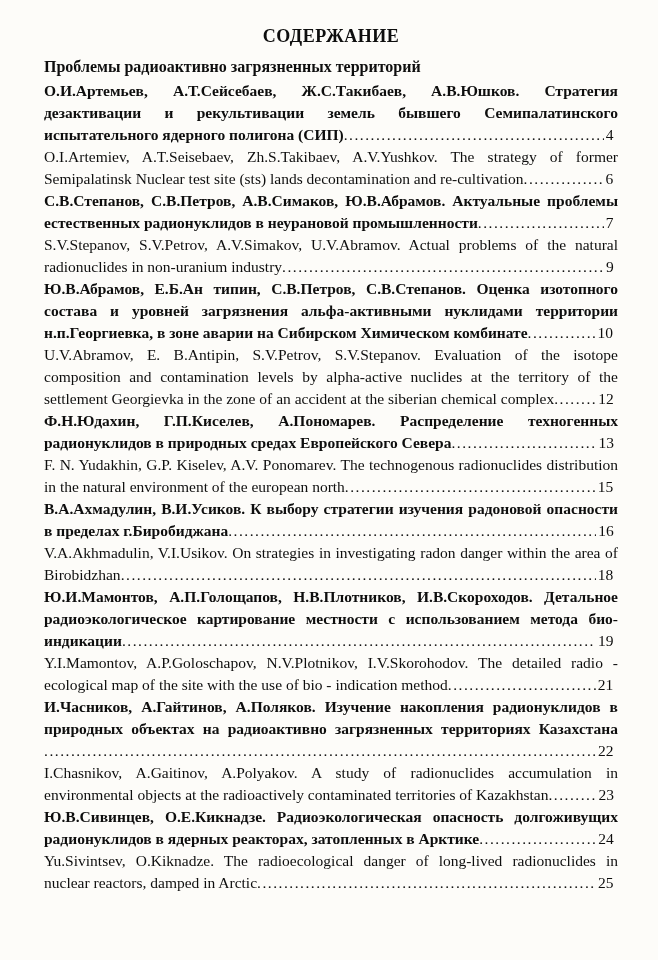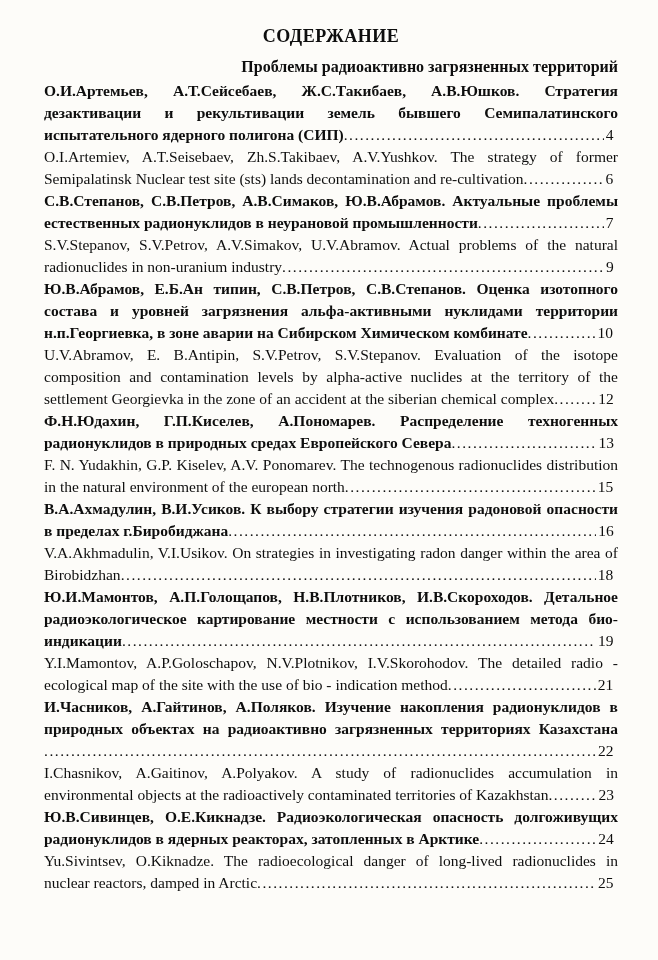--- a/index.html
+++ b/index.html
@@ -24,21 +24,21 @@
   .doc-title {
     margin: 0 0 8px 0;
     font-size: 18px;
     font-weight: 700;
     text-align: center;
     letter-spacing: 0.5px;
   }
   .doc-sub {
     font-size: 16px;
     font-weight: 700;
-    text-align: right;
+    text-align: left;
     line-height: 23px;
   }
   .toc {
     margin-top: 2px;
   }
   .entry {
     position: relative;
     text-align: justify;
     font-size: 15.5px;
     line-height: 22px;

